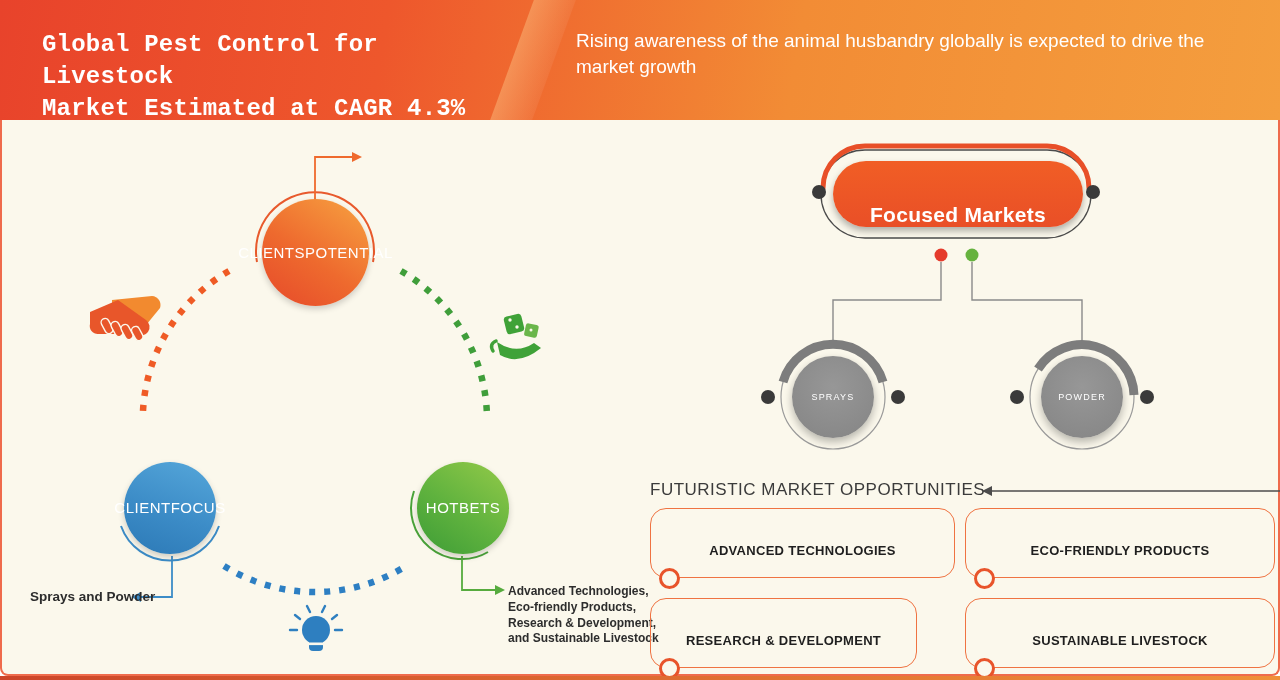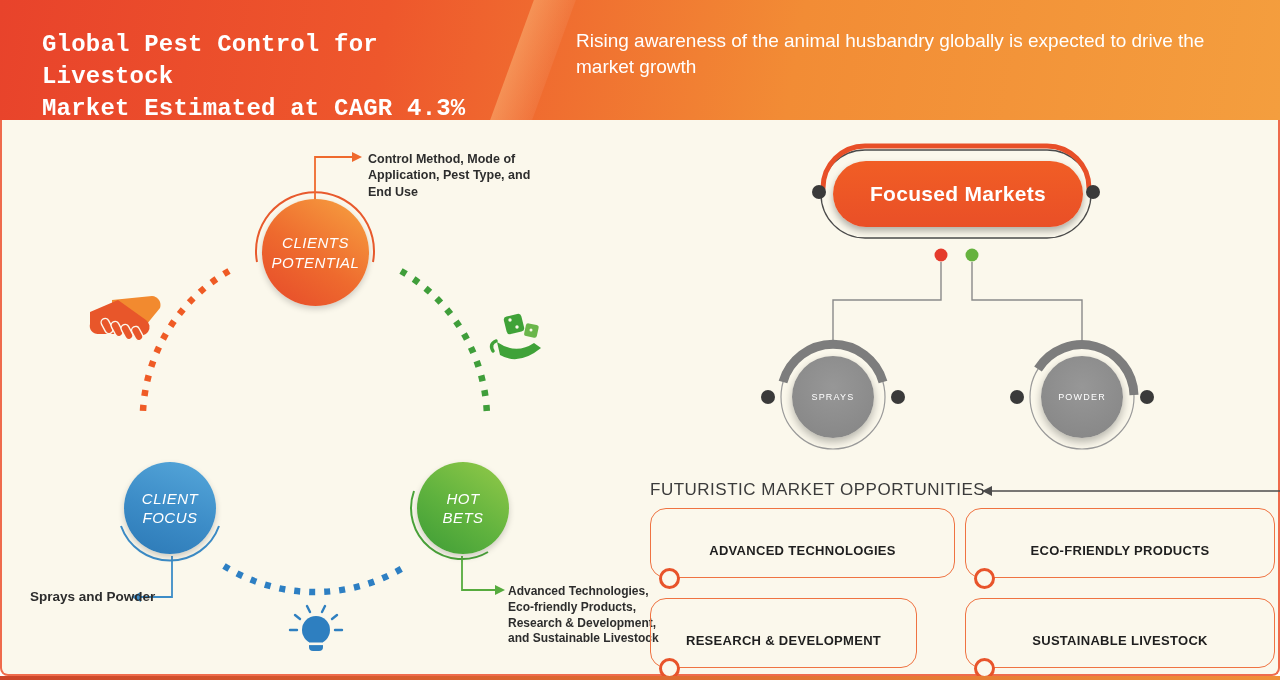--- a/index.html
+++ b/index.html
@@ -36,40 +36,40 @@
   .bottom-bar {
     position:absolute; left:0; bottom:0; width:1280px; height:4px;
     background:linear-gradient(90deg,#cc4529,#ef9038);
   }
 
   svg.overlay { position:absolute; left:0; top:0; width:1280px; height:680px; pointer-events:none; }
 
   
   .circle {
     position:absolute; border-radius:50%; color:#fff; text-align:center;
-    display:flex; flex-direction:column; align-items:center; justify-content:center;
-    line-height:1.3; letter-spacing:.5px; box-shadow:0 3px 6px rgba(0,0,0,.18);font-style:italic;
+    display:flex; flex-direction:row; align-items:center; justify-content:center;
+    line-height:1.3; letter-spacing:.5px; box-shadow:0 3px 6px rgba(0,0,0,.18);
   }
   .c-orange { left:262px; top:199px; width:107px; height:107px; font-size:15px;
     background:linear-gradient(215deg,#f7a341 0%,#ee6a2e 55%,#e6492a 100%); }
   .c-blue { left:124px; top:462px; width:92px; height:92px; font-size:15px;
     background:linear-gradient(200deg,#56a7da 0%,#3c8cc7 55%,#2c79b6 100%); }
   .c-green { left:417px; top:462px; width:92px; height:92px; font-size:15px;
     background:linear-gradient(215deg,#94ca49 0%,#5fb23e 55%,#3d9c36 100%); }
 
   .anno { position:absolute; color:#2d2d2d; font-weight:600; }
   .anno-top   { left:368px; top:151px; width:172px; font-size:12.5px; line-height:1.3; }
   .anno-left  { left:30px;  top:589px; font-size:13.5px; white-space:nowrap; }
   .anno-right { left:508px; top:584px; width:158px; font-size:12px; line-height:1.32; }
 
   
   .fm-pill {
     position:absolute; left:833px; top:161px; width:250px; height:66px; border-radius:33px;
     background:linear-gradient(180deg,#f15e25,#e94f27);
-    display:flex; align-items:center; justify-content:center;
+    display:flex; align-items:flex-end; justify-content:center;
     color:#fff; font-size:21px; font-weight:700; letter-spacing:.3px;
     box-shadow:0 4px 7px rgba(0,0,0,.3);
   }
   .gray-circle {
     position:absolute; width:82px; height:82px; border-radius:50%;
     background:radial-gradient(circle at 50% 38%,#979797,#848484);
     display:flex; align-items:center; justify-content:center;
     color:#fff; font-size:9px; letter-spacing:1.2px; font-weight:400;
     box-shadow:0 4px 8px rgba(0,0,0,.28);
   }
@@ -207,21 +207,20 @@
   </div>
   <div class="circle c-blue">
     <span>CLIENT</span>
     <span>FOCUS</span>
   </div>
   <div class="circle c-green">
     <span>HOT</span>
     <span>BETS</span>
   </div>
 
-  <div class="anno anno-top">Control Method, Mode of Application, Pest Type, and End Use</div>
   <div class="anno anno-left">Sprays and Powder</div>
   <div class="anno anno-right">Advanced Technologies, Eco-friendly Products, Research &amp; Development, and Sustainable Livestock</div>
 
   <div class="fm-pill">
     <span>Focused Markets</span>
   </div>
 
   <div class="gray-circle gc-sprays">
     <span>SPRAYS</span>
   </div>

